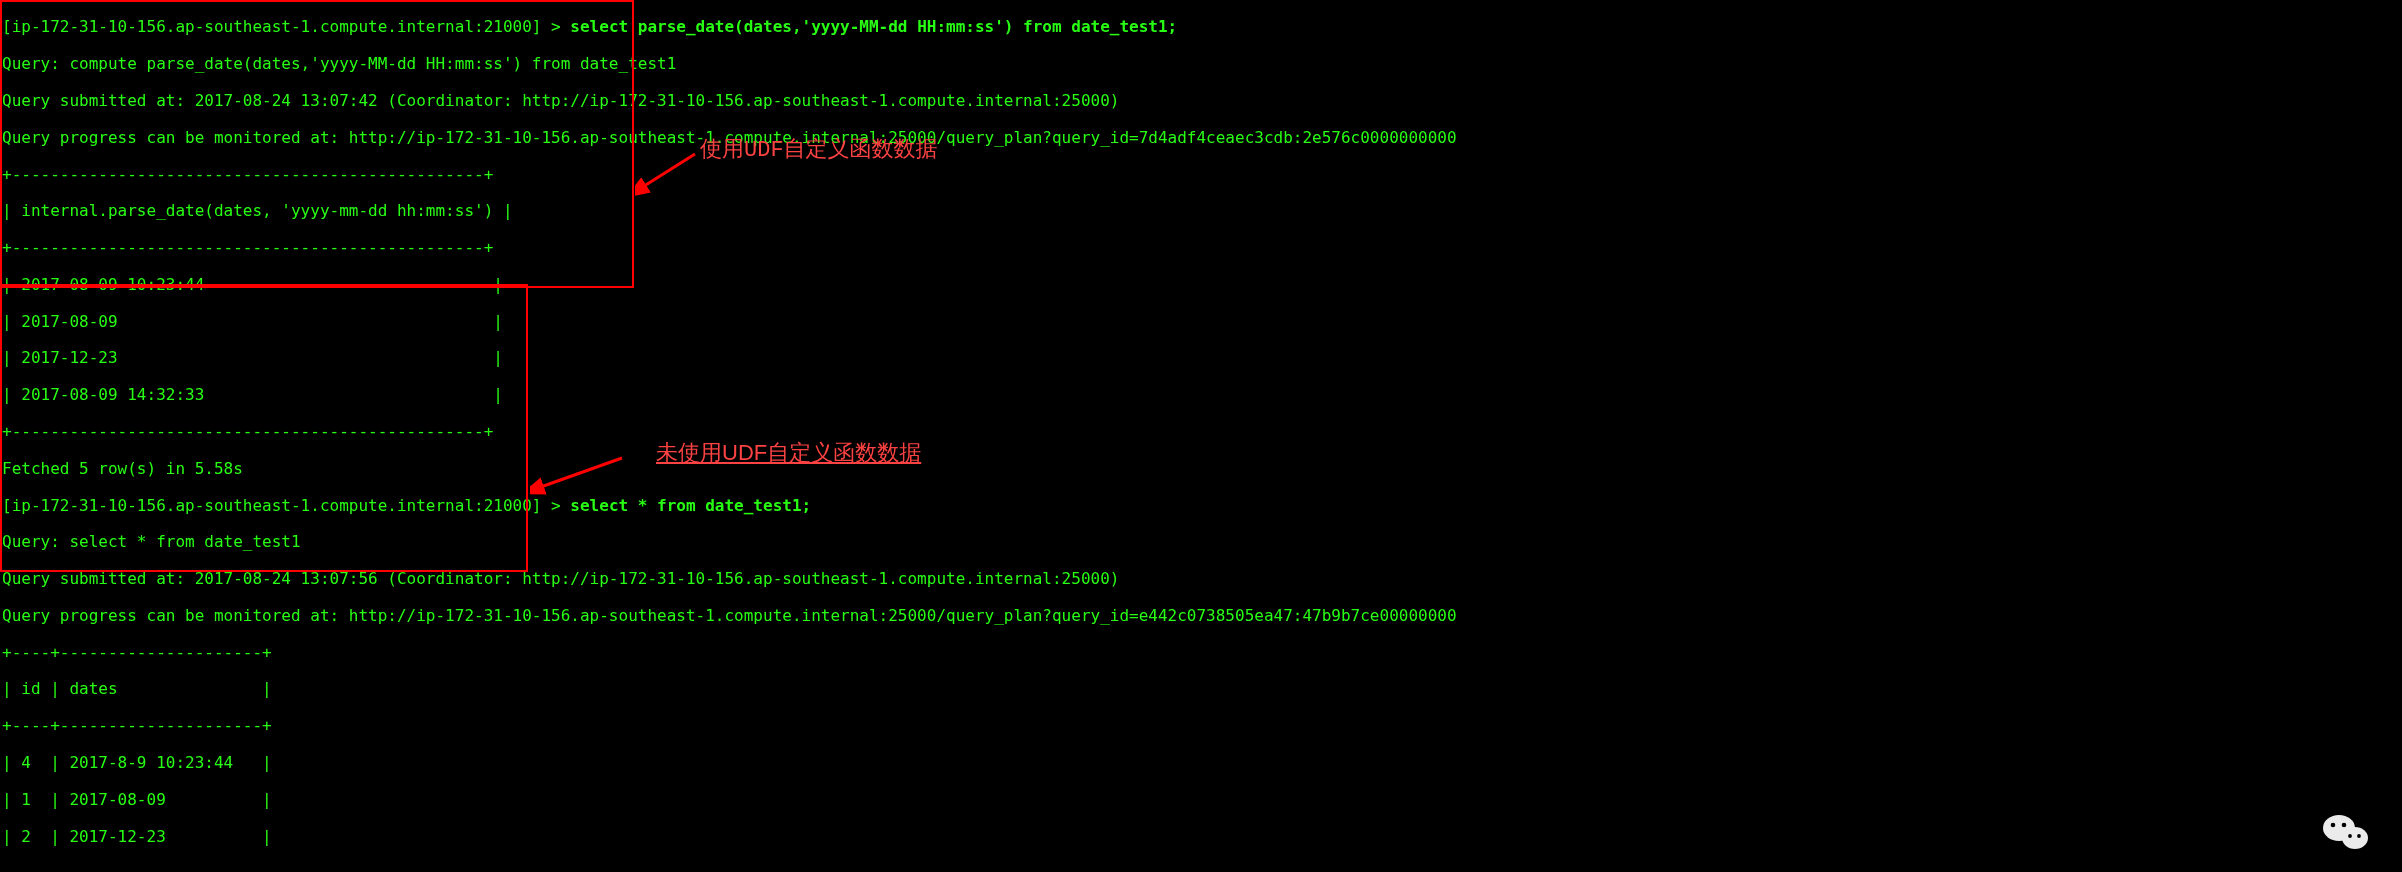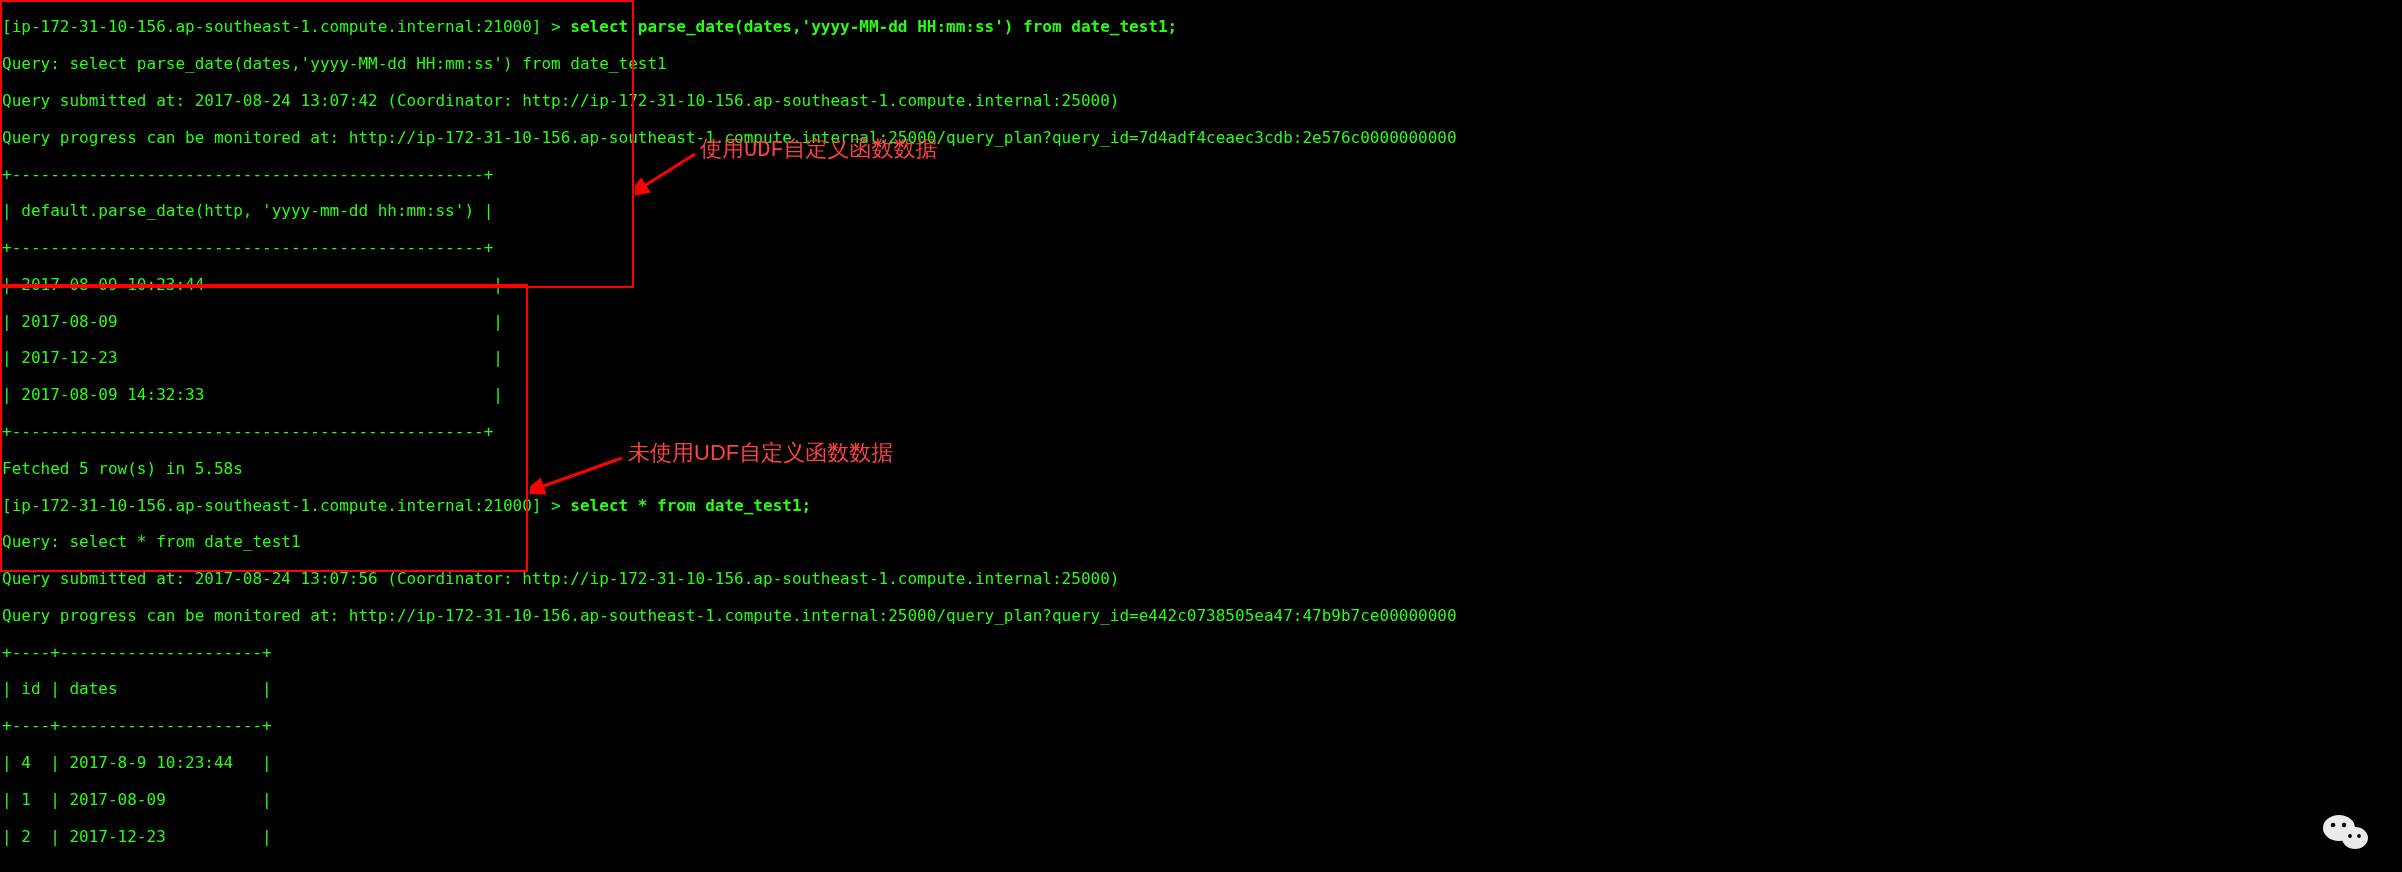--- a/index.html
+++ b/index.html
@@ -34,21 +34,21 @@
 
   
   .annot-label {
     position: absolute;
     color: #fc4242;
     font-family: "PingFang SC", "Microsoft YaHei", sans-serif;
     font-size: 22px;
     white-space: nowrap;
   }
   #label1 { top: 138px; left: 700px; font-family: Liberation Mono, monospace; }
-  #label2 { top: 440px; left: 628px; }
+  #label2 { top: 440px; left: 656px; text-decoration: underline; }
 
   
   .arrow {
     position: absolute;
   }
 
   
   .watermark {
     position: absolute;
     right: 20px;
@@ -68,25 +68,25 @@
   .watermark .wm-text {
     font-size: 34px;
     letter-spacing: 2px;
   }
 </style>
 </head>
 <body>
 
 <div class="terminal">
 <span class="line"><span>[ip-172-31-10-156.ap-southeast-1.compute.internal:21000] &gt; </span><span class="input">select parse_date(dates,'yyyy-MM-dd HH:mm:ss') from date_test1;</span></span>
-<span class="line">Query: select parse_date(dates,'yyyy-MM-dd HH:mm:ss') from date_test1</span>
+<span class="line">Query: compute parse_date(dates,'yyyy-MM-dd HH:mm:ss') from date_test1</span>
 <span class="line">Query submitted at: 2017-08-24 13:07:42 (Coordinator: http://ip-172-31-10-156.ap-southeast-1.compute.internal:25000)</span>
 <span class="line">Query progress can be monitored at: http://ip-172-31-10-156.ap-southeast-1.compute.internal:25000/query_plan?query_id=7d4adf4ceaec3cdb:2e576c0000000000</span>
 <span class="line">+-------------------------------------------------+</span>
-<span class="line">| default.parse_date(http, 'yyyy-mm-dd hh:mm:ss') |</span>
+<span class="line">| internal.parse_date(dates, 'yyyy-mm-dd hh:mm:ss') |</span>
 <span class="line">+-------------------------------------------------+</span>
 <span class="line">| 2017-08-09 10:23:44                              |</span>
 <span class="line">| 2017-08-09                                       |</span>
 <span class="line">| 2017-12-23                                       |</span>
 <span class="line">| 2017-08-09 14:32:33                              |</span>
 <span class="line">+-------------------------------------------------+</span>
 <span class="line">Fetched 5 row(s) in 5.58s</span>
 <span class="line"><span>[ip-172-31-10-156.ap-southeast-1.compute.internal:21000] &gt; </span><span class="input">select * from date_test1;</span></span>
 <span class="line">Query: select * from date_test1</span>
 <span class="line">Query submitted at: 2017-08-24 13:07:56 (Coordinator: http://ip-172-31-10-156.ap-southeast-1.compute.internal:25000)</span>

